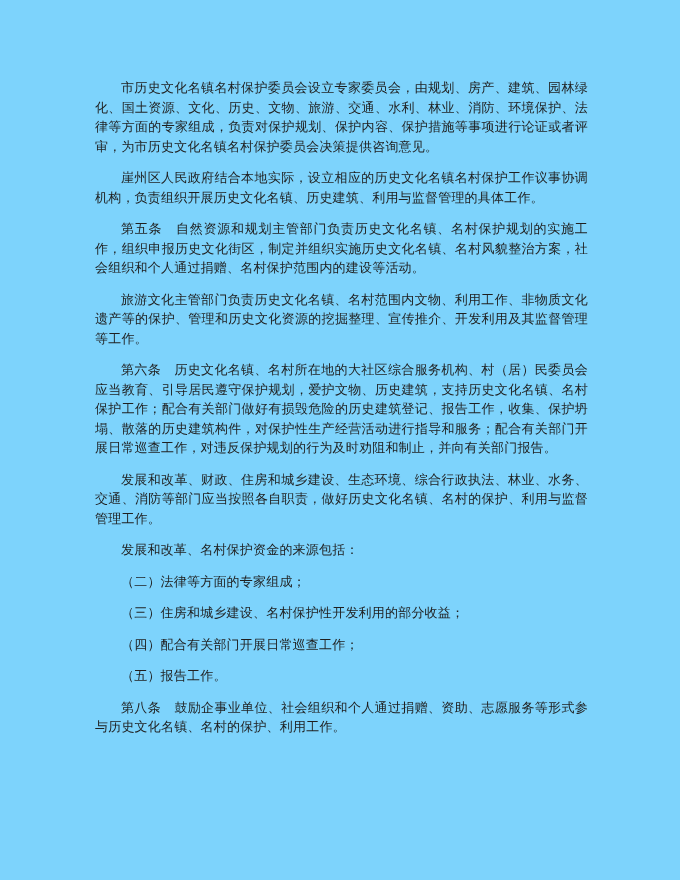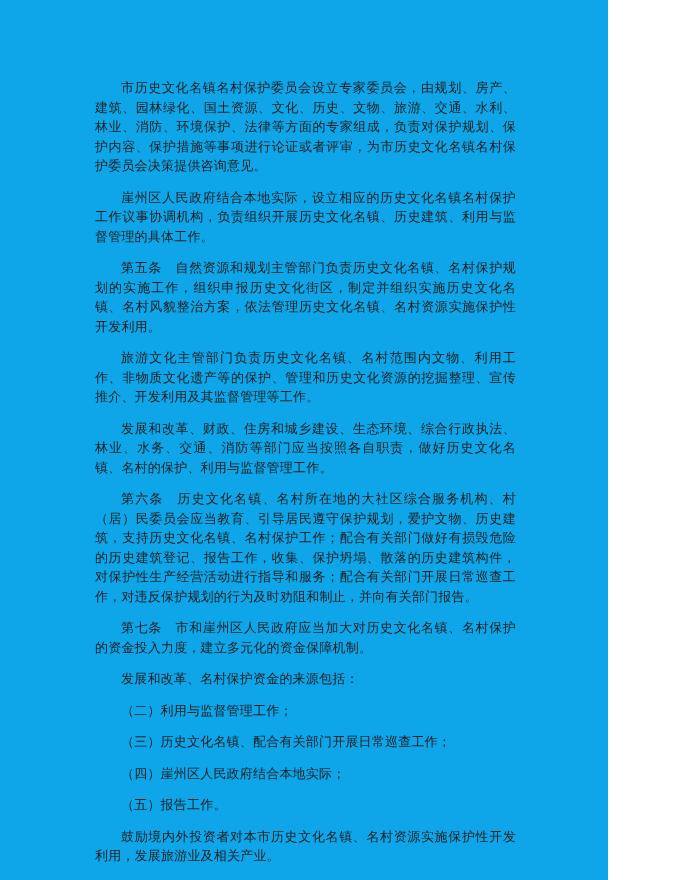--- a/index.html
+++ b/index.html
@@ -8,48 +8,47 @@
     background: #ffffff;
   }
   body {
     width: 680px;
     height: 880px;
     overflow: hidden;
     font-family: "Liberation Serif", "DejaVu Serif", serif;
   }
   .page {
     box-sizing: border-box;
-    width: 608px;
+    width: 680px;
     height: 880px;
     padding: 78px 92px 40px 95px;
-    background: #0ea5e9;
+    background: #7dd3fc;
     color: #1f1f1f;
   }
   .doc-body p {
     margin: 0 0 12px 0;
     font-size: 13px;
     line-height: 19.5px;
     text-align: justify;
     text-indent: 2em;
     letter-spacing: 0.2px;
     word-break: break-all;
   }
 </style>
 </head>
 <body>
 
 <div class="page">
   <div class="doc-body">
     <p>市历史文化名镇名村保护委员会设立专家委员会，由规划、房产、建筑、园林绿化、国土资源、文化、历史、文物、旅游、交通、水利、林业、消防、环境保护、法律等方面的专家组成，负责对保护规划、保护内容、保护措施等事项进行论证或者评审，为市历史文化名镇名村保护委员会决策提供咨询意见。</p>
     <p>崖州区人民政府结合本地实际，设立相应的历史文化名镇名村保护工作议事协调机构，负责组织开展历史文化名镇、历史建筑、利用与监督管理的具体工作。</p>
-    <p>第五条　自然资源和规划主管部门负责历史文化名镇、名村保护规划的实施工作，组织申报历史文化街区，制定并组织实施历史文化名镇、名村风貌整治方案，依法管理历史文化名镇、名村资源实施保护性开发利用。</p>
+    <p>第五条　自然资源和规划主管部门负责历史文化名镇、名村保护规划的实施工作，组织申报历史文化街区，制定并组织实施历史文化名镇、名村风貌整治方案，社会组织和个人通过捐赠、名村保护范围内的建设等活动。</p>
     <p>旅游文化主管部门负责历史文化名镇、名村范围内文物、利用工作、非物质文化遗产等的保护、管理和历史文化资源的挖掘整理、宣传推介、开发利用及其监督管理等工作。</p>
+    <p>第六条　历史文化名镇、名村所在地的大社区综合服务机构、村（居）民委员会应当教育、引导居民遵守保护规划，爱护文物、历史建筑，支持历史文化名镇、名村保护工作；配合有关部门做好有损毁危险的历史建筑登记、报告工作，收集、保护坍塌、散落的历史建筑构件，对保护性生产经营活动进行指导和服务；配合有关部门开展日常巡查工作，对违反保护规划的行为及时劝阻和制止，并向有关部门报告。</p>
     <p>发展和改革、财政、住房和城乡建设、生态环境、综合行政执法、林业、水务、交通、消防等部门应当按照各自职责，做好历史文化名镇、名村的保护、利用与监督管理工作。</p>
-    <p>第六条　历史文化名镇、名村所在地的大社区综合服务机构、村（居）民委员会应当教育、引导居民遵守保护规划，爱护文物、历史建筑，支持历史文化名镇、名村保护工作；配合有关部门做好有损毁危险的历史建筑登记、报告工作，收集、保护坍塌、散落的历史建筑构件，对保护性生产经营活动进行指导和服务；配合有关部门开展日常巡查工作，对违反保护规划的行为及时劝阻和制止，并向有关部门报告。</p>
-    <p>第七条　市和崖州区人民政府应当加大对历史文化名镇、名村保护的资金投入力度，建立多元化的资金保障机制。</p>
     <p>发展和改革、名村保护资金的来源包括：</p>
-    <p>（二）利用与监督管理工作；</p>
-    <p>（三）历史文化名镇、配合有关部门开展日常巡查工作；</p>
-    <p>（四）崖州区人民政府结合本地实际；</p>
+    <p>（二）法律等方面的专家组成；</p>
+    <p>（三）住房和城乡建设、名村保护性开发利用的部分收益；</p>
+    <p>（四）配合有关部门开展日常巡查工作；</p>
     <p>（五）报告工作。</p>
-    <p>鼓励境内外投资者对本市历史文化名镇、名村资源实施保护性开发利用，发展旅游业及相关产业。</p>
+    <p>第八条　鼓励企事业单位、社会组织和个人通过捐赠、资助、志愿服务等形式参与历史文化名镇、名村的保护、利用工作。</p>
   </div>
 </div>
 
 </body></html>

